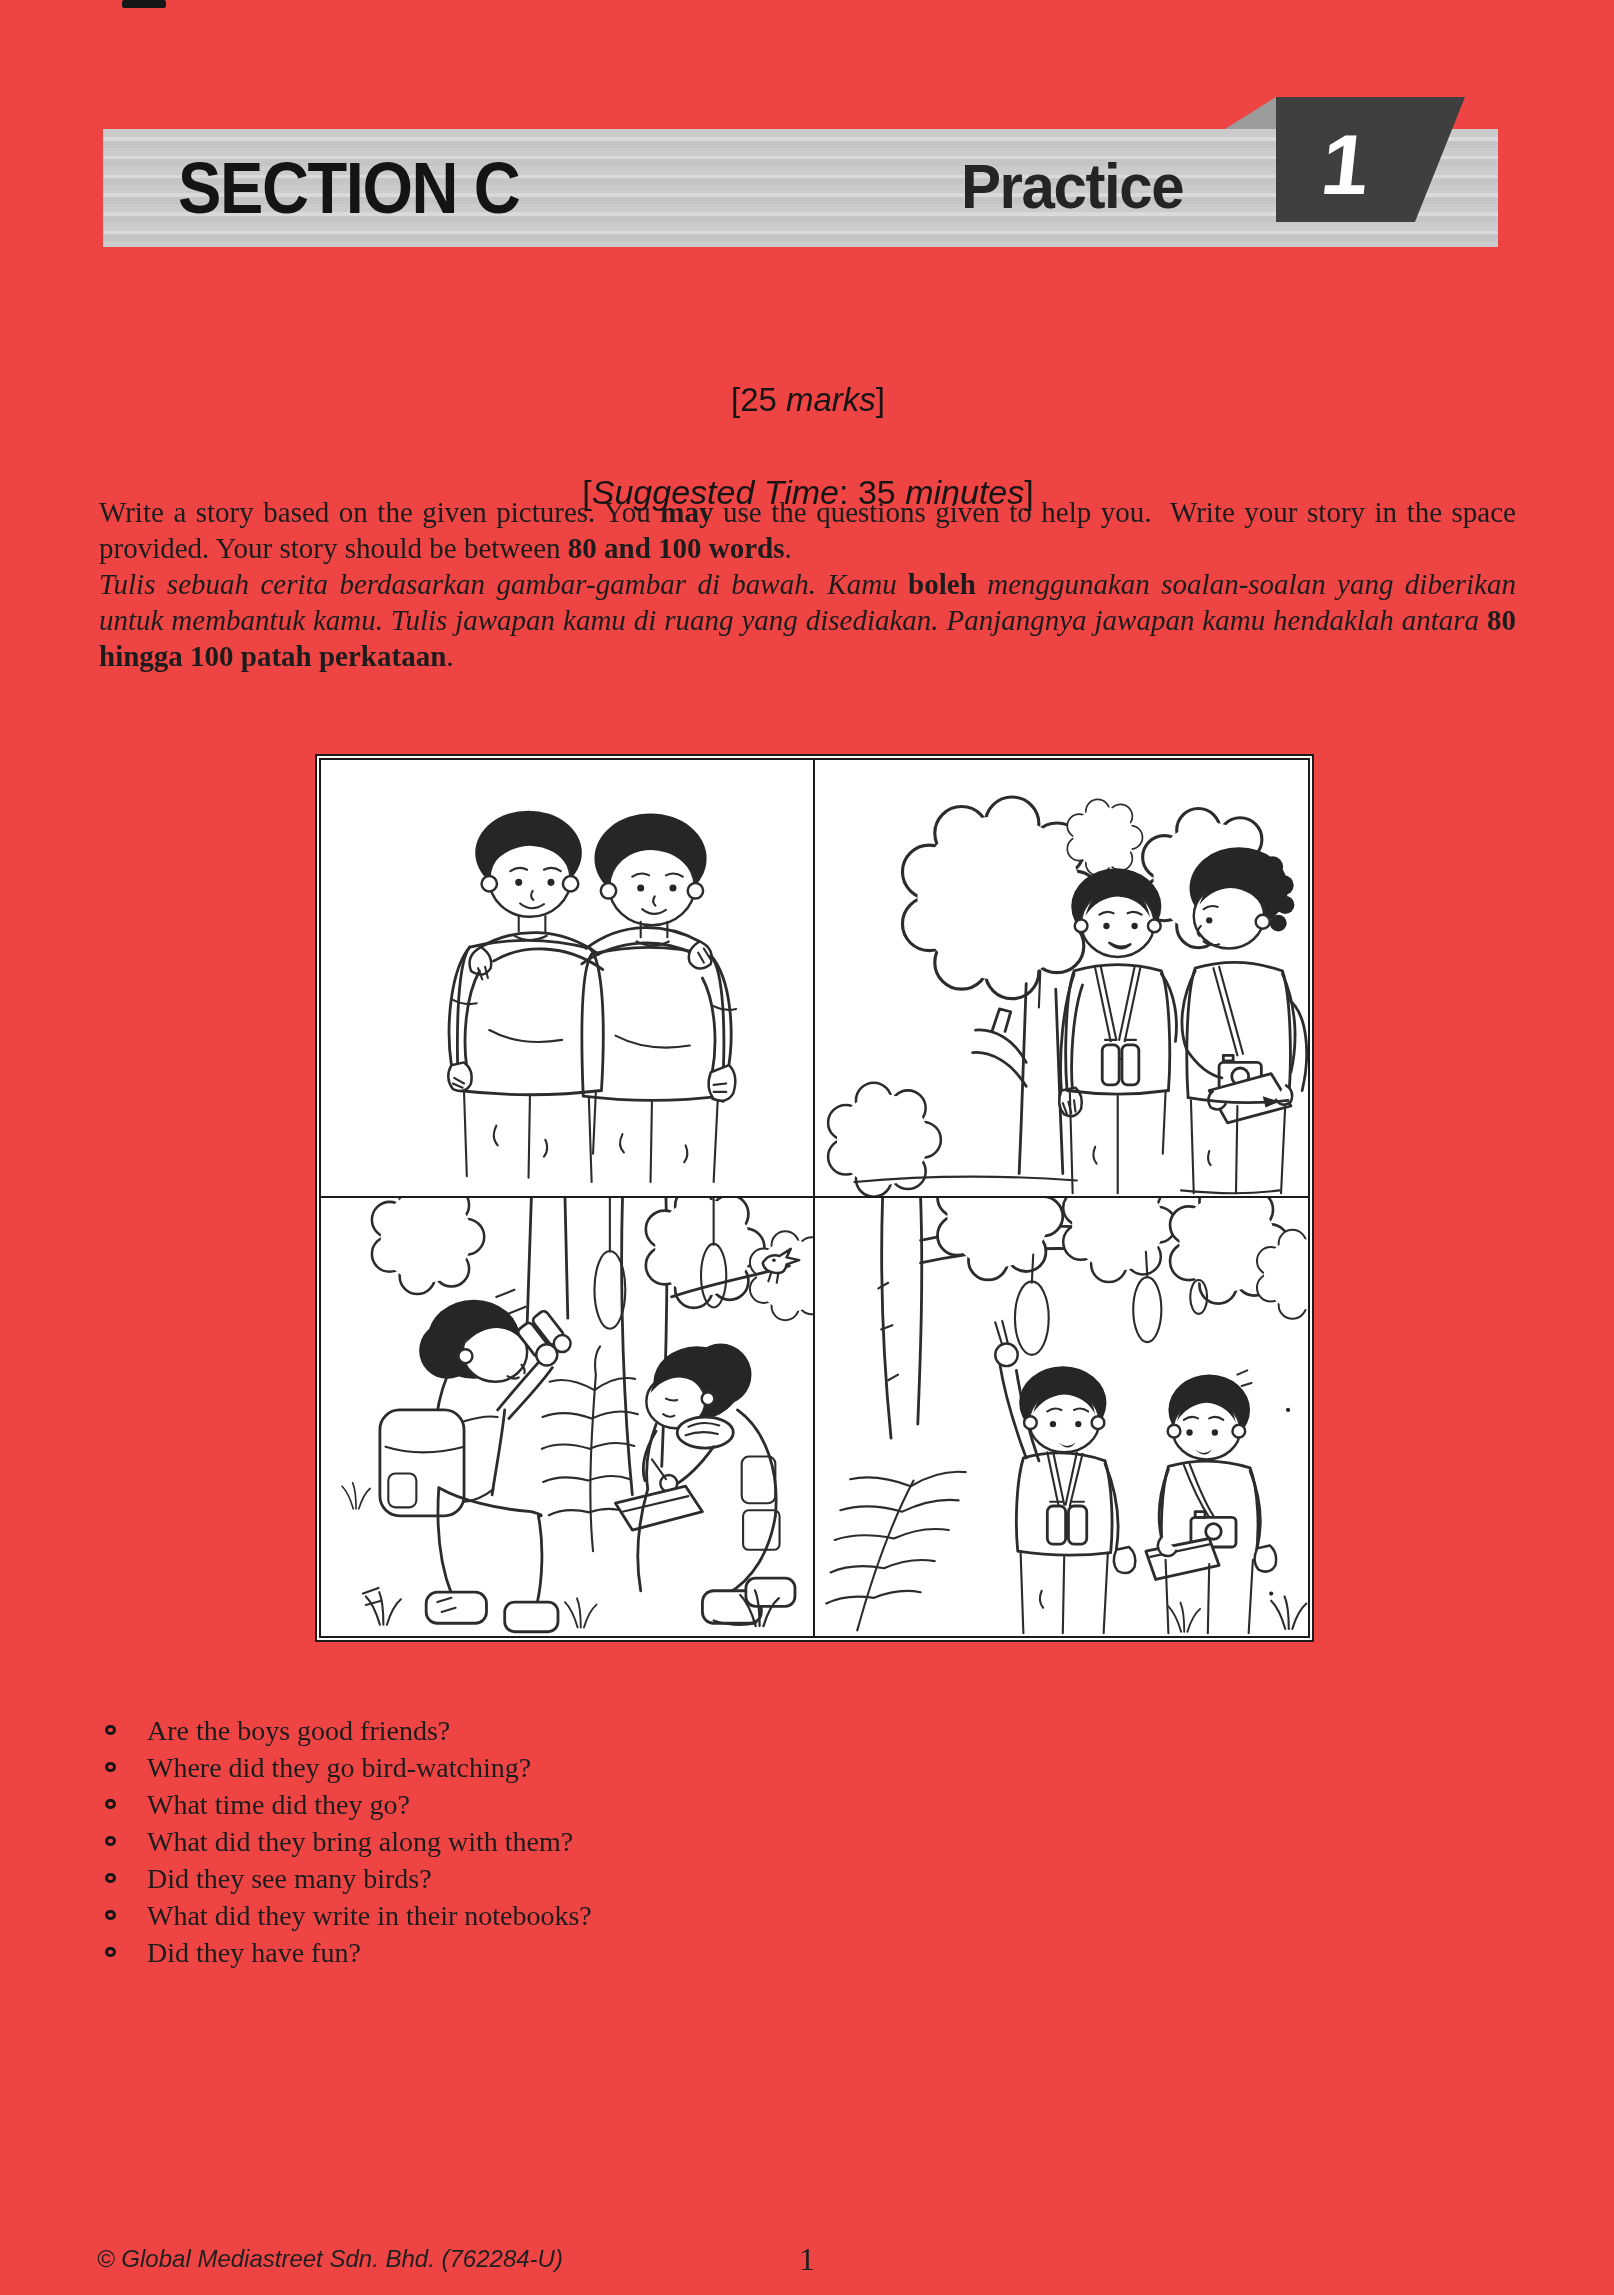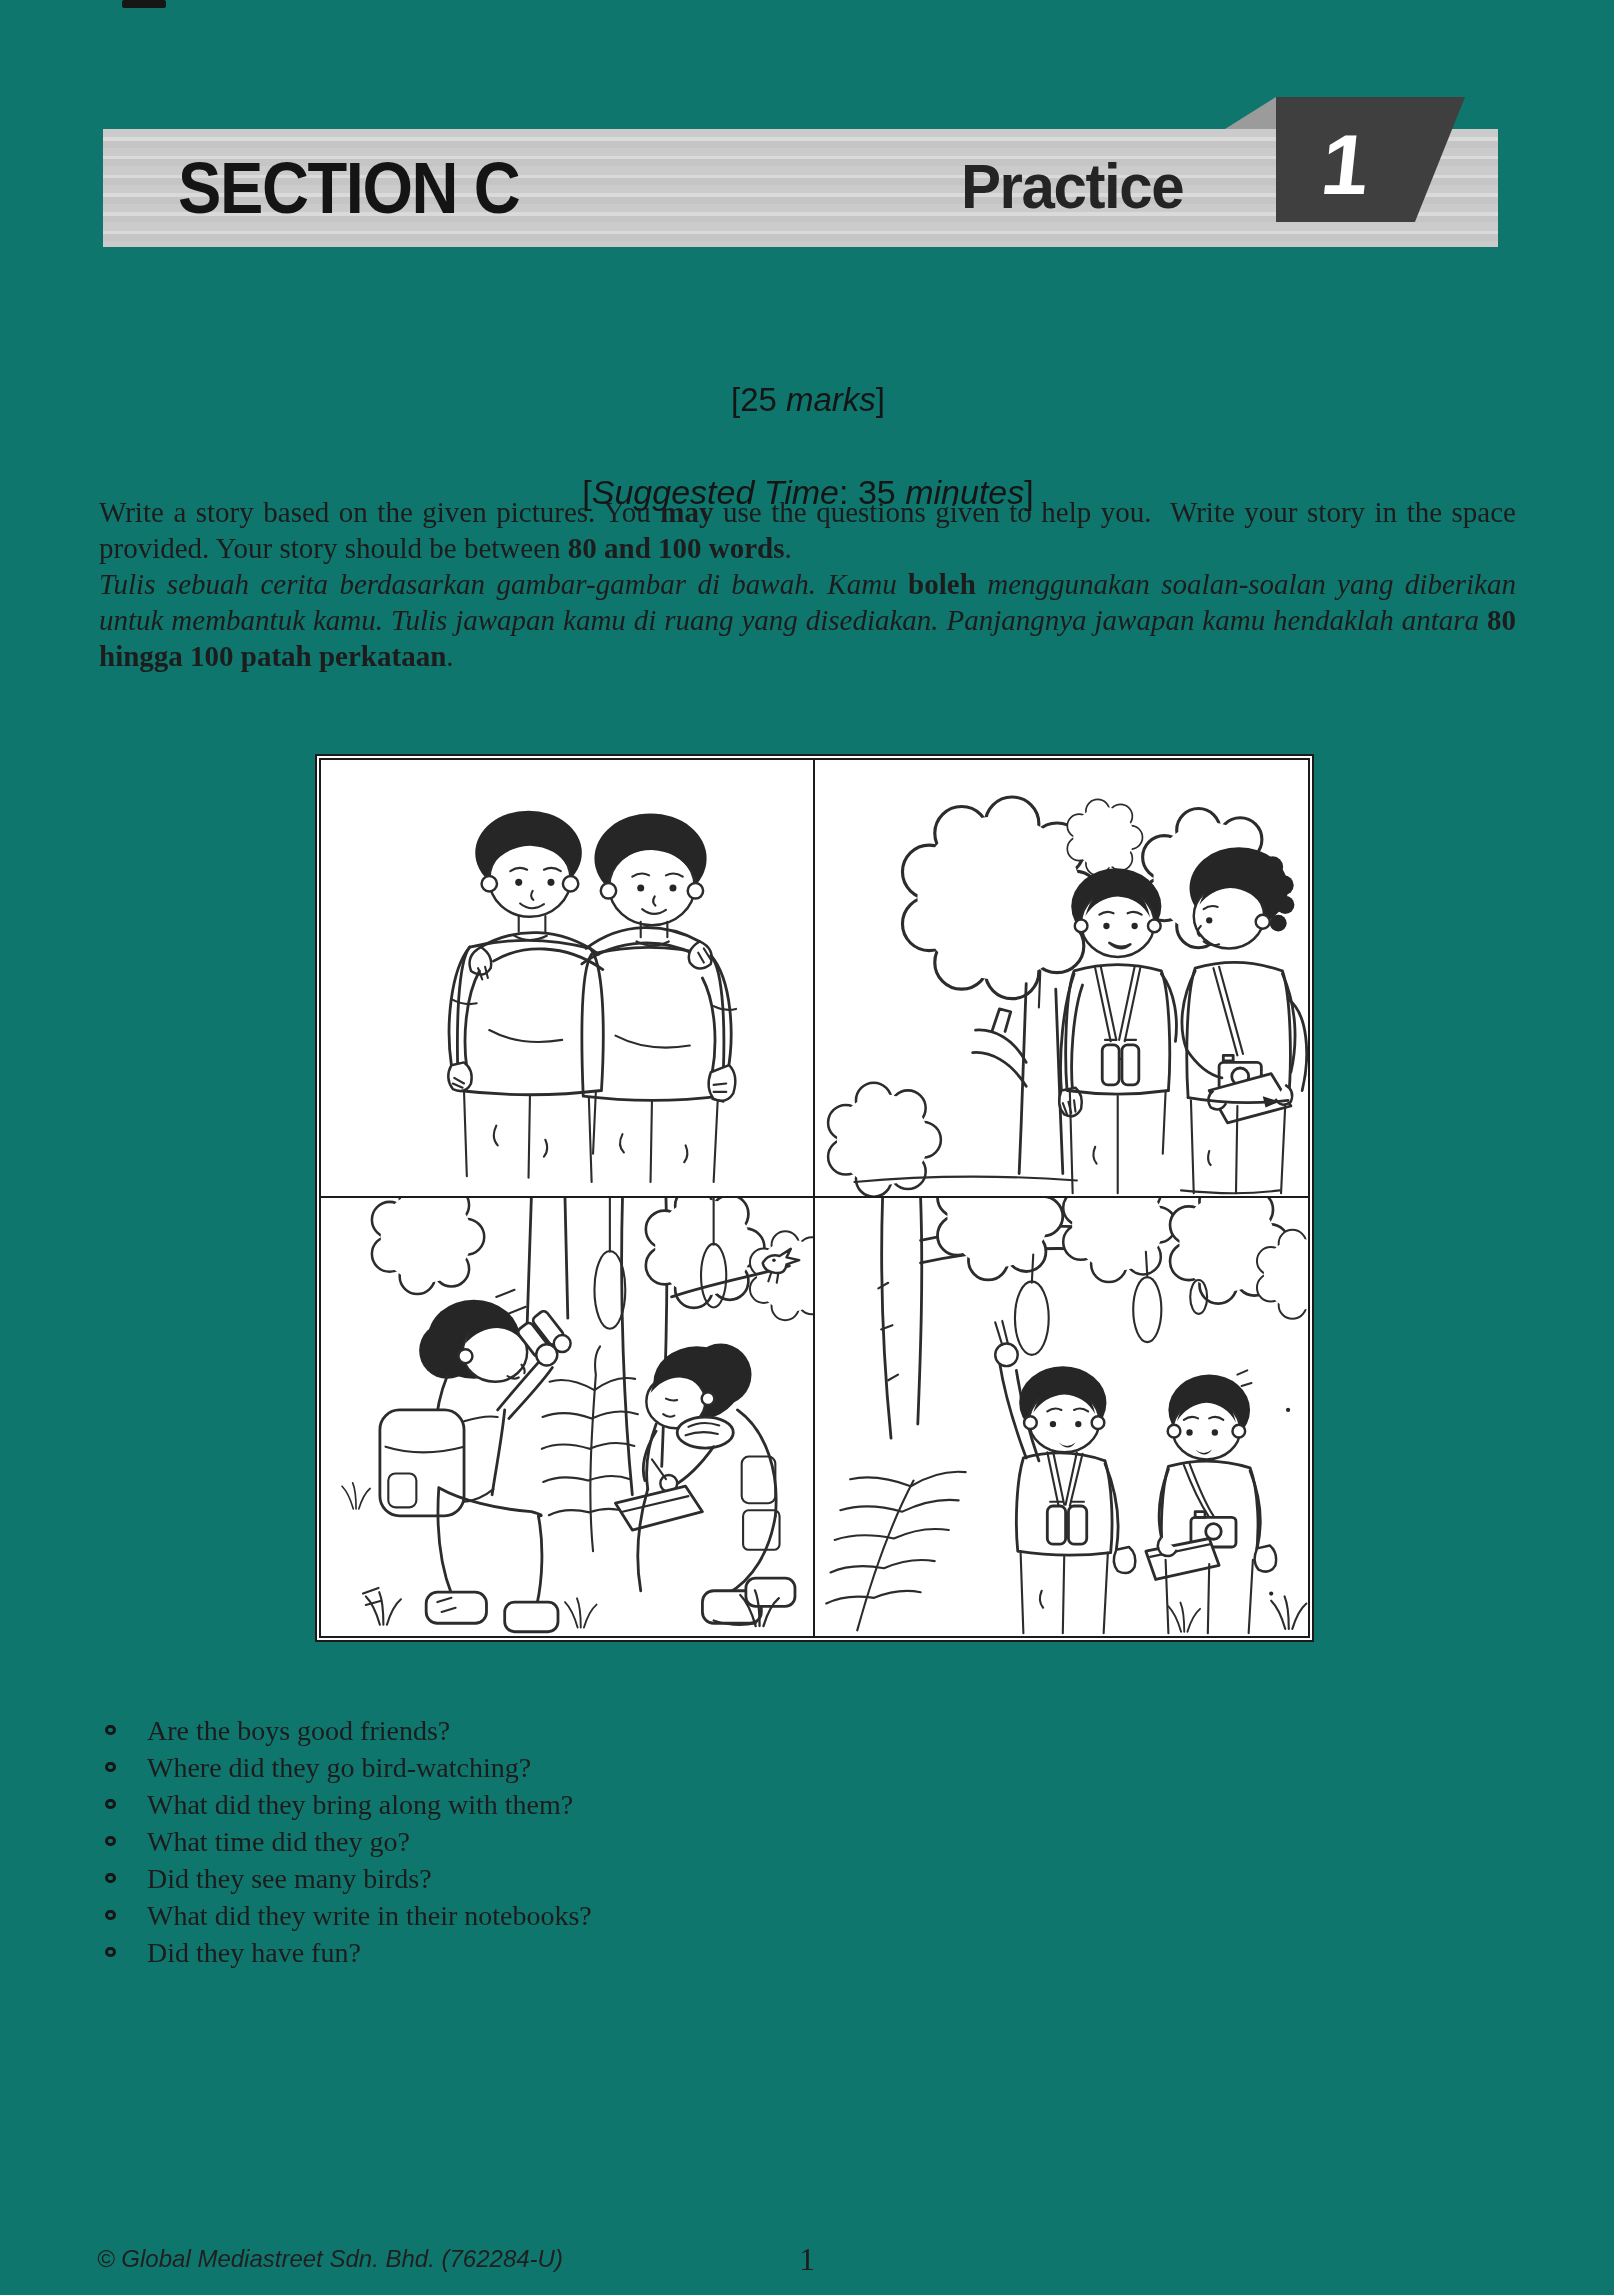--- a/index.html
+++ b/index.html
@@ -1,16 +1,16 @@
 <!DOCTYPE html>
 <html style="font-size:11px"><head>
 <meta charset="utf-8">
 <style>
   html,body{margin:0;padding:0;background:#e8e8e8;}
-  .page{position:relative;width:1615px;height:2295px;background:#0f766e;
+  .page{position:relative;width:1615px;height:2295px;background:#ef4444;
         font-family:"Liberation Serif",serif;color:#1c1c1c;overflow:hidden;}
   .artifact-dash{position:absolute;left:122px;top:0;width:44px;height:8.3px;
         background:#161616;border-radius:2.1px;}
   
   .banner{position:absolute;left:103px;top:129px;width:1395px;height:118px;
         background:repeating-linear-gradient(180deg,#cbcbcb 0 8.3px,#dadada 8.3px 11.8px,#c5c5c5 11.8px 18.7px);}
   .section-label{position:absolute;left:75px;top:16.6px;
         font-family:"Liberation Sans",sans-serif;font-weight:900;font-size:65px;
         letter-spacing:-1.4px;color:#141414;transform:scaleY(1.12);transform-origin:left top;}
   .practice-label{position:absolute;left:858px;top:21px;
@@ -367,22 +367,22 @@
         <use href="#tuft" transform="translate(668,610)"></use>
         <circle cx="648" cy="560" r="3" class="dot"></circle>
           <circle cx="672" cy="300" r="3" class="dot"></circle>
       </svg>
     </div>
   </div>
 
   <ul class="questions">
       <li><span class="q-dot"></span><span>Are the boys good friends?</span></li>
       <li><span class="q-dot"></span><span>Where did they go bird-watching?</span></li>
+      <li><span class="q-dot"></span><span>What time did they go?</span></li>
       <li><span class="q-dot"></span><span>What did they bring along with them?</span></li>
-      <li><span class="q-dot"></span><span>What time did they go?</span></li>
       <li><span class="q-dot"></span><span>Did they see many birds?</span></li>
       <li><span class="q-dot"></span><span>What did they write in their notebooks?</span></li>
       <li><span class="q-dot"></span><span>Did they have fun?</span></li>
     </ul>
 
   <div class="footer-copyright">© Global Mediastreet Sdn. Bhd. (762284-U)</div>
   <div class="footer-page">1</div>
 
 </div>
 

